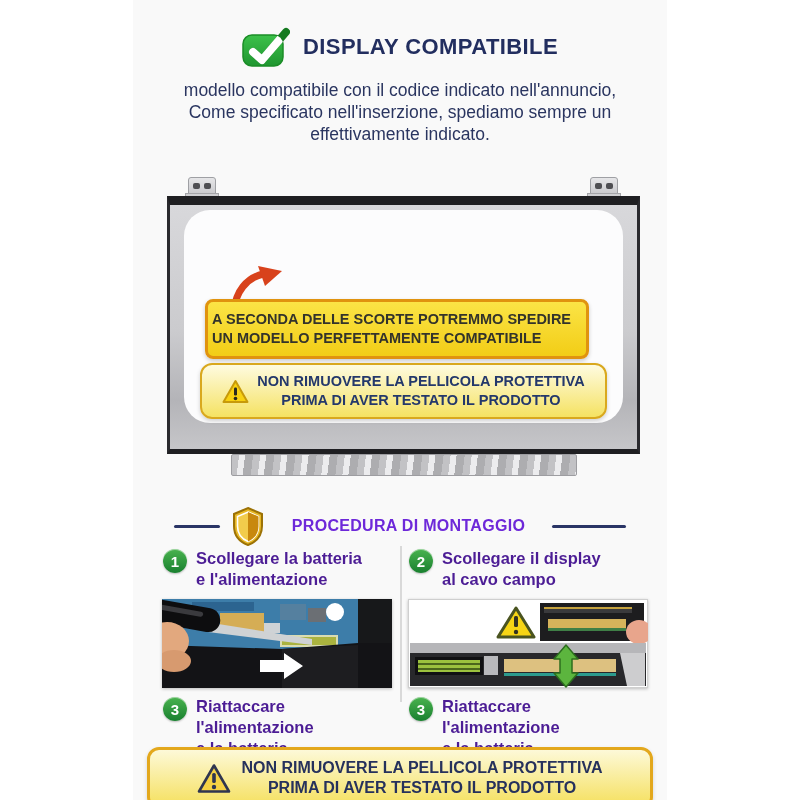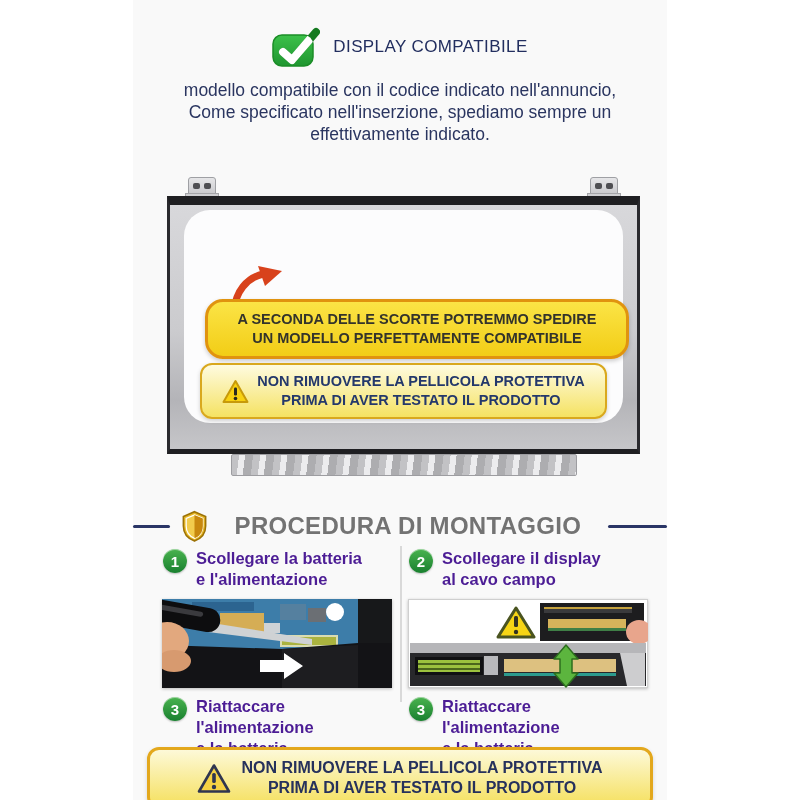--- a/index.html
+++ b/index.html
@@ -3,57 +3,57 @@
 <meta charset="utf-8">
 <style>
   html,body{margin:0;padding:0;background:#fff;}
   .canvas{position:relative;width:800px;height:800px;background:#ffffff;overflow:hidden;
           font-family:"Liberation Sans",sans-serif;-webkit-font-smoothing:antialiased;}
   .strip{position:absolute;left:133px;top:0;width:534px;height:800px;background:#f9f9f9;}
 
   
   .header{position:absolute;left:133px;top:26px;width:534px;text-align:center;}
   .title-row{display:flex;align-items:center;justify-content:center;gap:13px;height:42px;}
-  .page-title{margin:0;font-size:17px;font-weight:normal;color:#222e5f;letter-spacing:.4px;}
+  .page-title{margin:0;font-size:22px;font-weight:bold;color:#222e5f;letter-spacing:.4px;}
   .para{margin-top:11px;font-size:17.5px;line-height:22px;color:#2a3560;}
 
   
   .panel{position:absolute;left:167px;top:177px;width:473px;height:300px;}
   .bracket{position:absolute;top:0;width:28px;height:21px;background:linear-gradient(#e6e6e8,#c4c4c8);
            border:1px solid #9fa0a4;border-radius:3px 3px 0 0;box-sizing:border-box;}
   .bracket.left{left:21px}.bracket.right{left:423px}
   .bracket .hole{position:absolute;top:5px;width:7px;height:6px;background:#4e4e52;border-radius:2px;}
   .bracket .hole.h1{left:4px}.bracket .hole.h2{right:4px}
   .bracket .base{position:absolute;left:-4px;right:-4px;top:15px;height:6px;background:#cfcfd2;border:1px solid #a5a5a9;}
   .panel-body{position:absolute;left:0;top:19px;width:473px;height:258px;box-sizing:border-box;
               background:linear-gradient(180deg,#d8d8db 0%,#cbcbce 52%,#b4b4b8 80%,#c6c6c9 100%);
               border-top:9px solid #1f1f22;border-left:3px solid #2a2a2e;border-right:3px solid #2a2a2e;
               border-bottom:5px solid #1f1f22;}
   .panel-screen{position:absolute;left:14px;right:14px;top:5px;bottom:26px;background:#fcfcfd;border-radius:26px;}
   .foil{position:absolute;left:64px;top:277px;width:344px;height:20px;border:1px solid #9d9da1;border-radius:2px;
         background:repeating-linear-gradient(97deg,#c2c2c5 0 7px,#ececee 7px 13px,#adadb0 13px 21px);}
   .red-arrow{position:absolute;left:58px;top:88px;}
 
-  .label-stock{position:absolute;left:38px;top:122px;width:424px;box-sizing:border-box;
-      background:linear-gradient(180deg,#fbe446,#f2cd16);border:3px solid #e0930f;border-radius:18px;
-      color:#33332b;font-weight:bold;font-size:14.5px;line-height:19px;text-align:center;
+  .label-stock{position:absolute;left:38px;top:122px;width:384px;box-sizing:border-box;
+      background:linear-gradient(180deg,#fbe446,#f2cd16);border:3px solid #e0930f;border-radius:8px;
+      color:#33332b;font-weight:bold;font-size:14.5px;line-height:19px;
       padding:8px 4px;box-shadow:0 2px 4px rgba(0,0,0,.2);}
   .label-film{position:absolute;left:33px;top:186px;width:407px;box-sizing:border-box;
       background:linear-gradient(180deg,#fefbe0,#f5e262);border:2px solid #d9a81e;border-radius:12px;
       color:#24386b;font-weight:bold;font-size:14.5px;line-height:19px;
       display:flex;align-items:center;justify-content:center;gap:8px;
       padding:7px 4px;box-shadow:0 2px 4px rgba(0,0,0,.18);}
   .label-film .txt{text-align:center;}
 
   
   .proc-header{position:absolute;left:133px;top:506px;width:534px;height:40px;
                display:flex;align-items:center;justify-content:center;gap:11px;}
   .rule{height:3px;background:#2a3566;border-radius:2px;}
   .rule.l{width:46px}.rule.r{width:74px}
-  .proc-title{margin:16px;font-size:24px;font-weight:bold;color:#737373;letter-spacing:.3px;white-space:nowrap;}
+  .proc-title{margin:16px;font-size:16px;font-weight:bold;color:#6d28d9;letter-spacing:.3px;white-space:nowrap;}
 
   
   .step{position:absolute;display:flex;gap:9px;align-items:flex-start;}
   .step.s1{left:163px;top:548px;width:235px;}
   .step.s2{left:409px;top:548px;width:240px;}
   .step.s3a{left:163px;top:696px;width:240px;}
   .step.s3b{left:409px;top:696px;width:240px;}
   .badge{width:24px;height:24px;border-radius:50%;flex:none;margin-top:1px;
          background:linear-gradient(180deg,#4ab34f,#19802f);
          color:#fff;font-size:15px;font-weight:bold;display:flex;align-items:center;justify-content:center;

